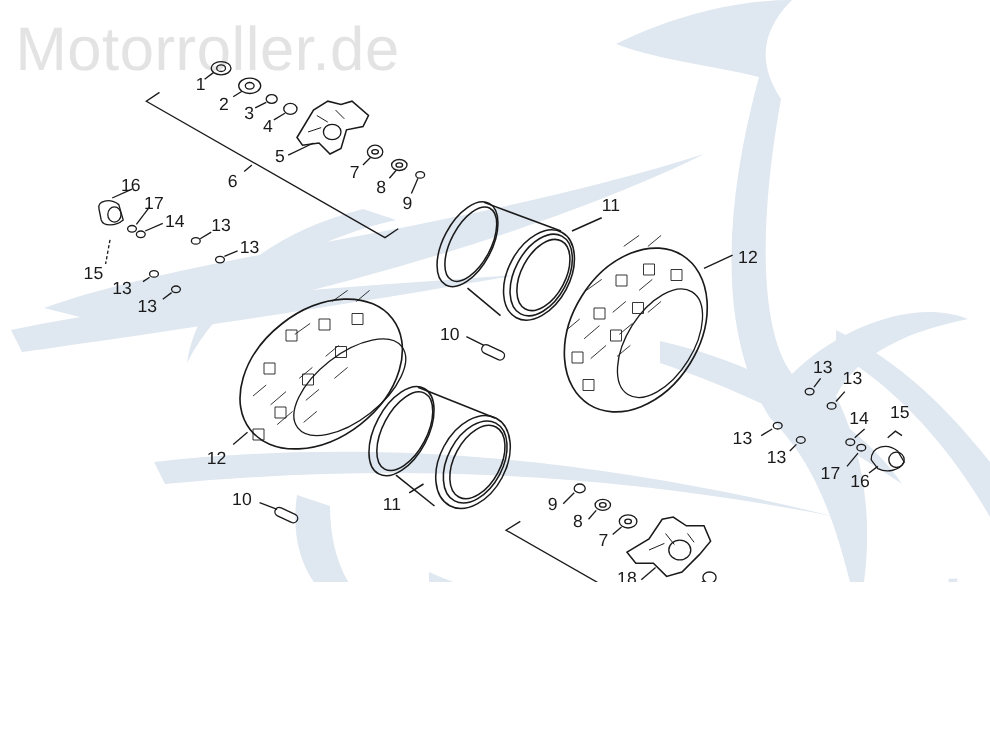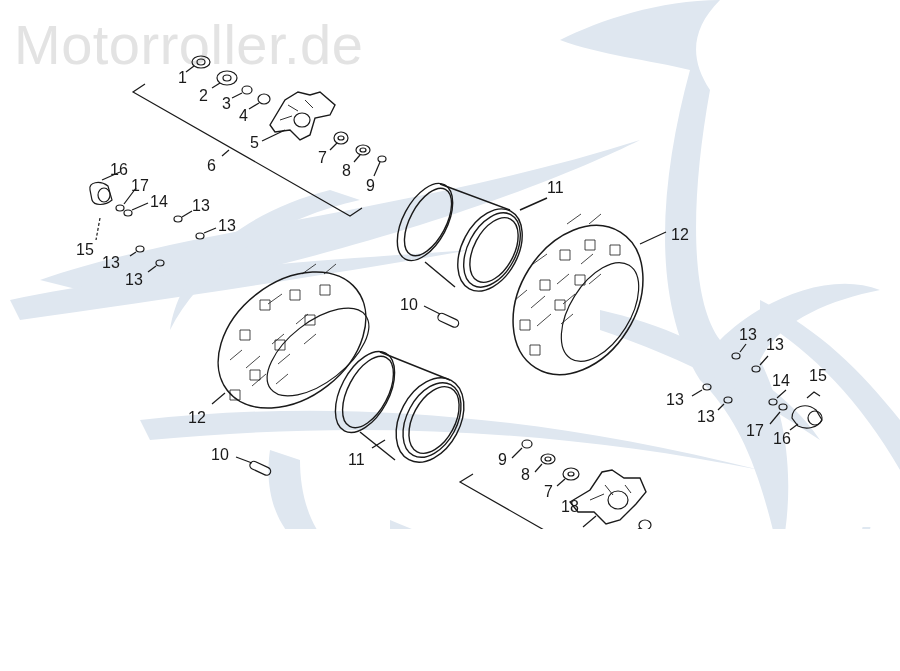--- a/index.html
+++ b/index.html
@@ -278,21 +278,21 @@
       <div class="lbl" style="left: 766px; top: 337px;">13</div>
       <div class="lbl" style="left: 772px; top: 373px;">14</div>
       <div class="lbl" style="left: 809px; top: 368px;">15</div>
       <div class="lbl" style="left: 666px; top: 392px;">13</div>
       <div class="lbl" style="left: 697px; top: 409px;">13</div>
       <div class="lbl" style="left: 746px; top: 423px;">17</div>
       <div class="lbl" style="left: 773px; top: 431px;">16</div>
       <div class="lbl" style="left: 498px; top: 452px;">9</div>
       <div class="lbl" style="left: 521px; top: 467px;">8</div>
       <div class="lbl" style="left: 544px; top: 484px;">7</div>
-      <div class="lbl" style="left: 561px; top: 499px;">18</div>
+      <div class="lbl" style="left: 561px; top: 519px;">18</div>
       <div class="lbl" style="left: 617px; top: 533px;">4</div>
       <div class="lbl" style="left: 532px; top: 545px;">19</div>
       <div class="lbl" style="left: 643px; top: 546px;">3</div>
       <div class="lbl" style="left: 668px; top: 567px;">2</div>
       <div class="lbl" style="left: 696px; top: 581px;">1</div>
     </div>
 
 </div>
 
 </body></html>

